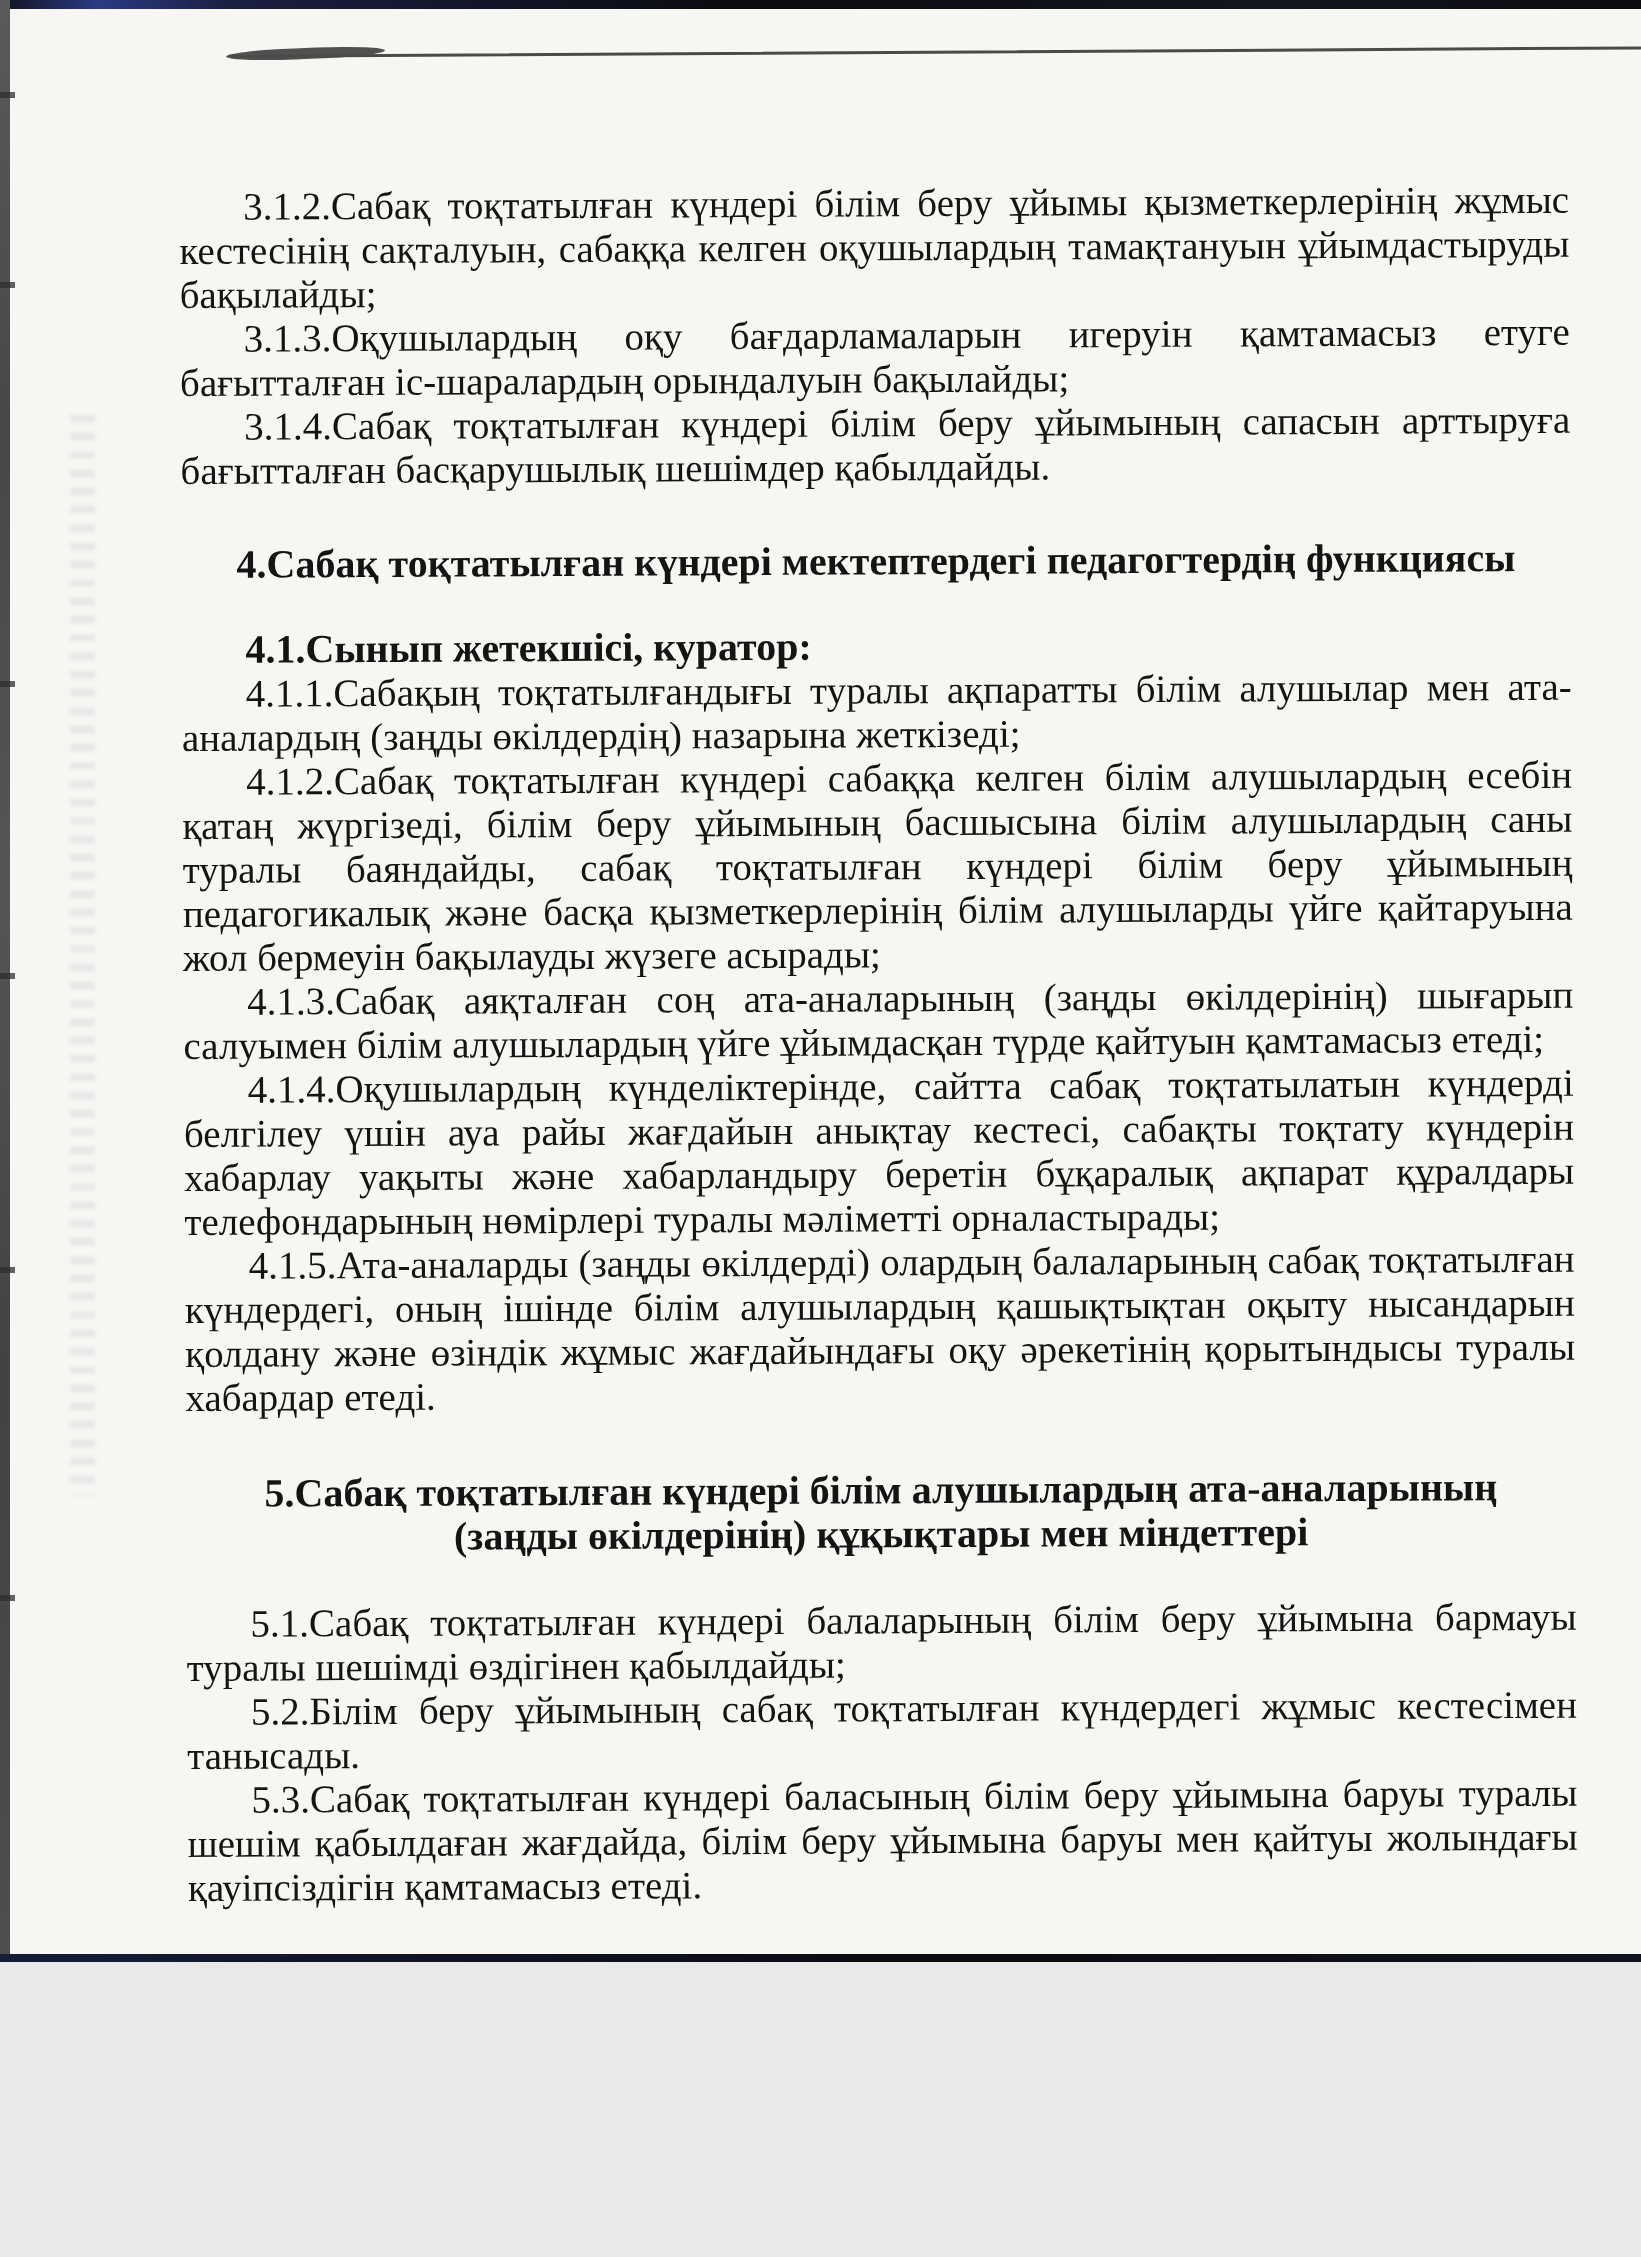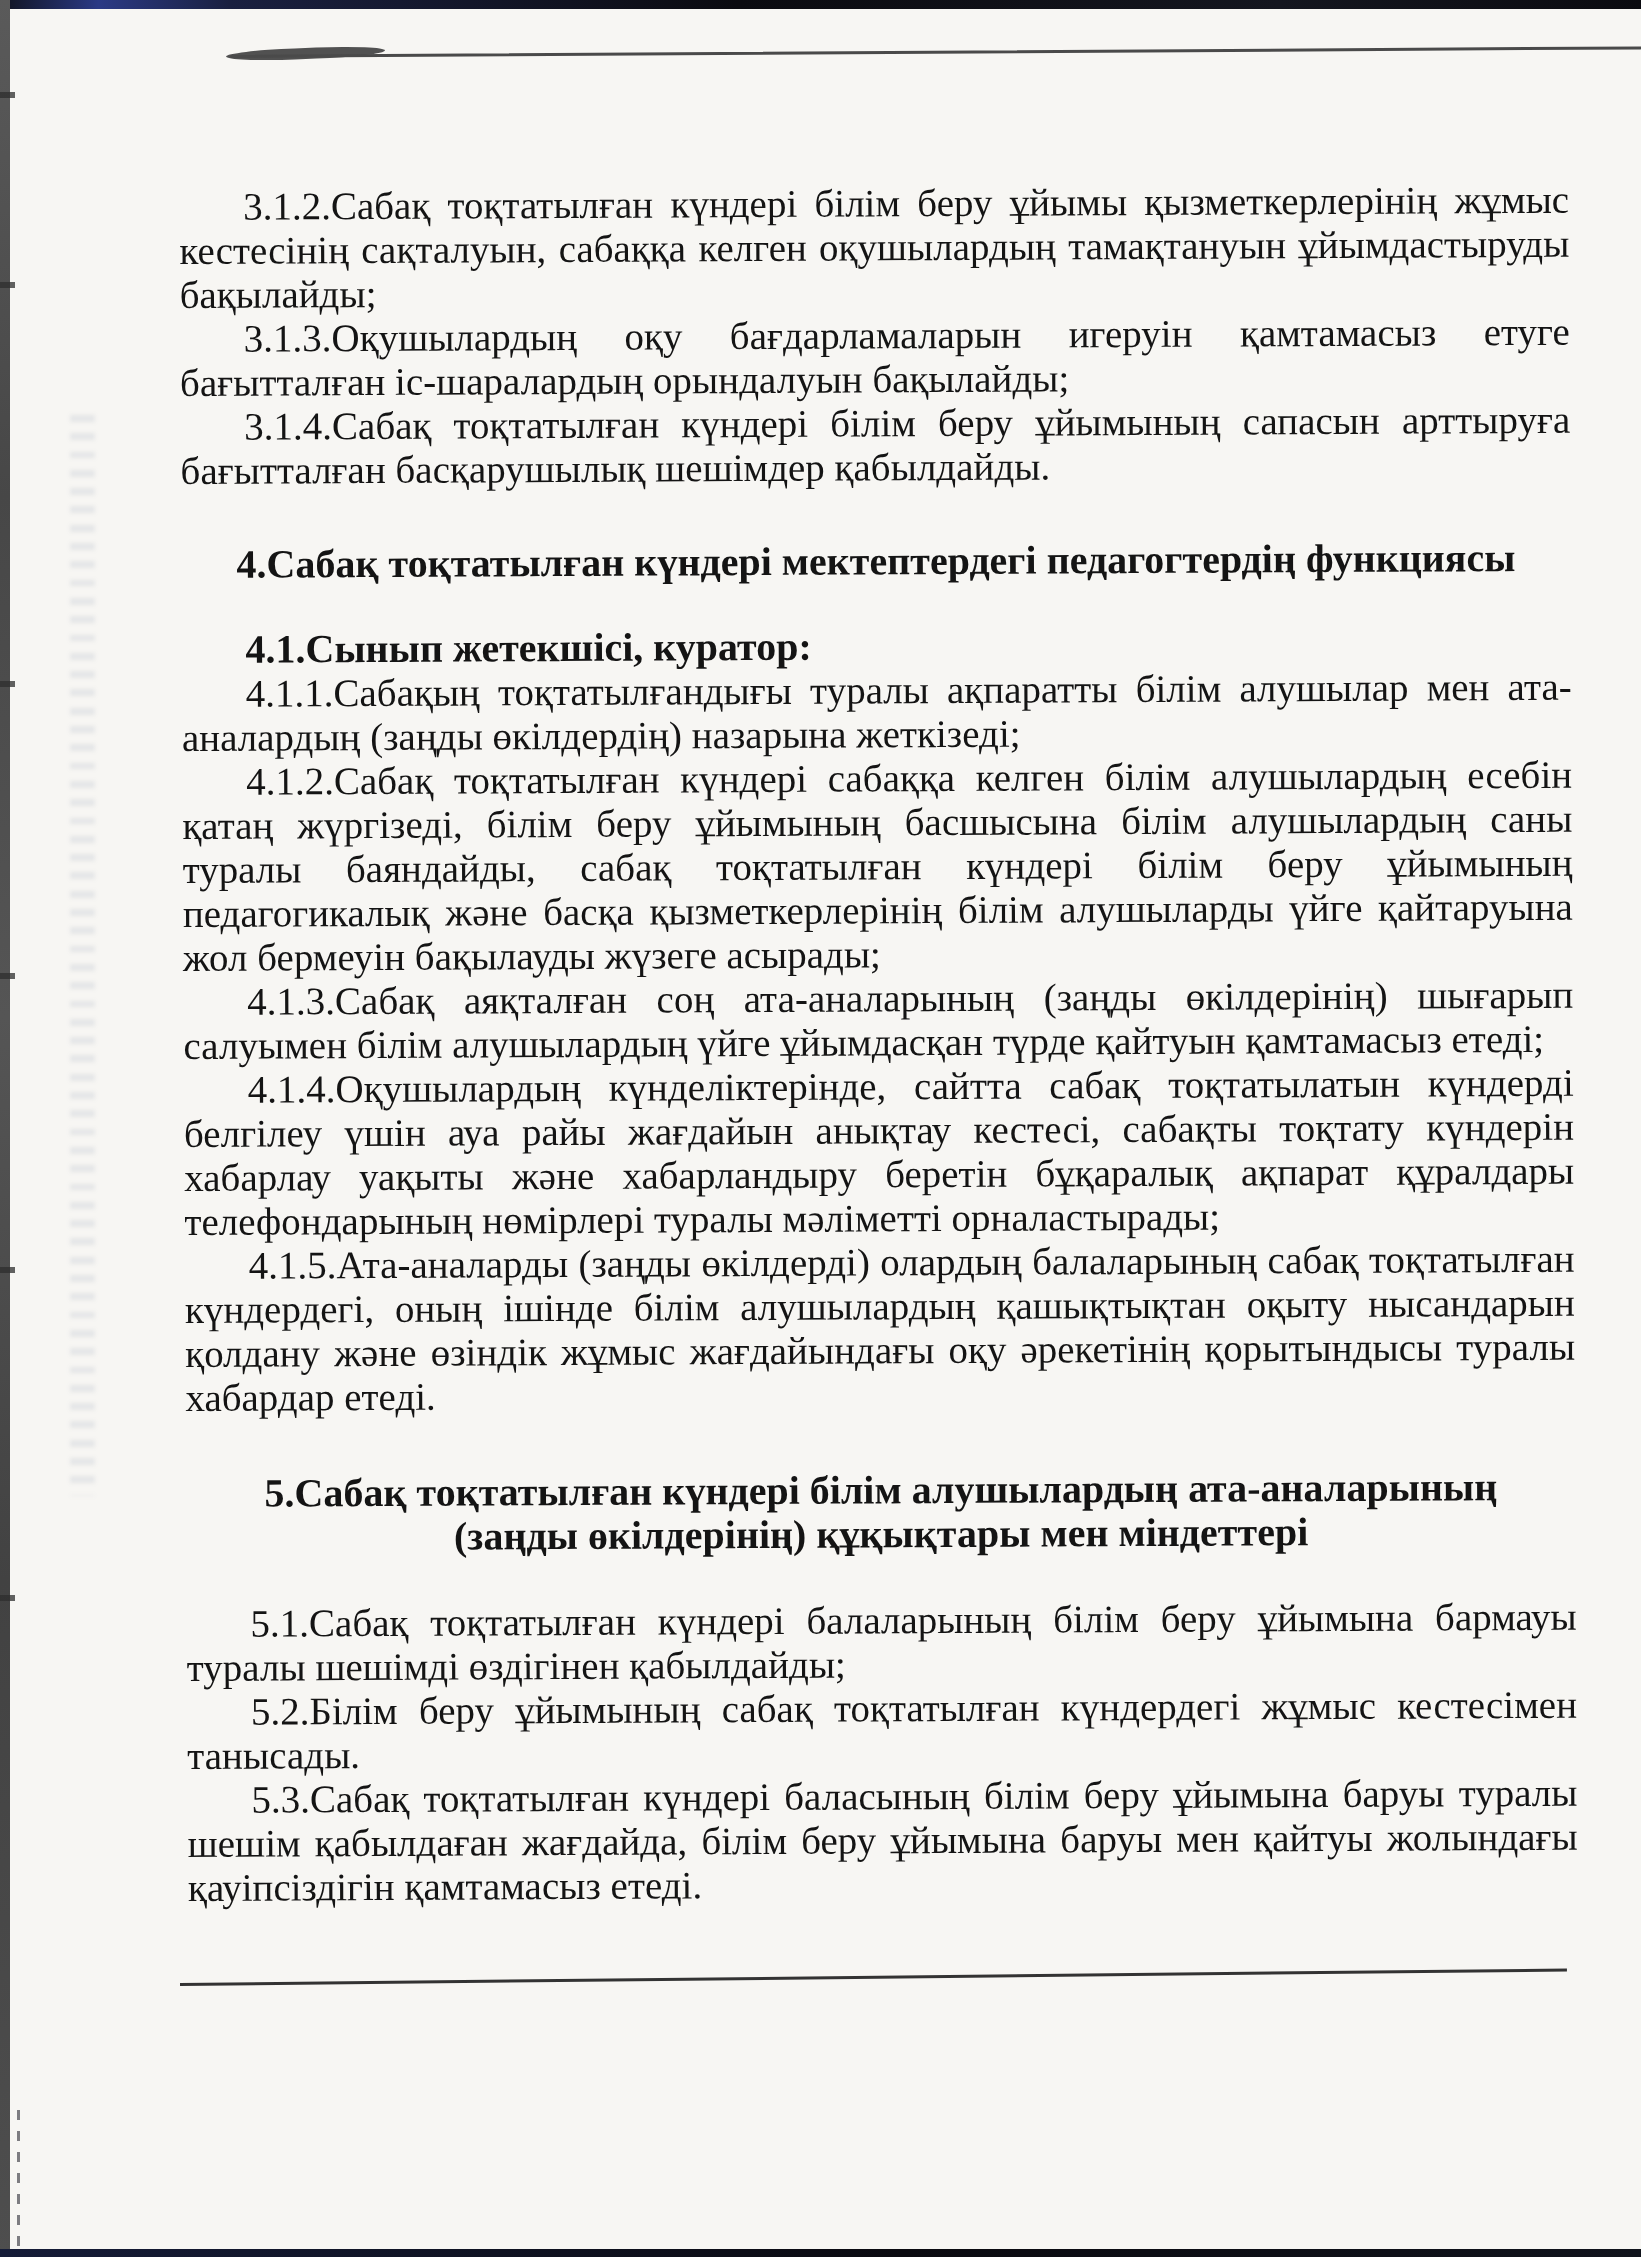--- a/index.html
+++ b/index.html
@@ -1,18 +1,18 @@
 <!DOCTYPE html>
 <html lang="kk"><head>
 <meta charset="utf-8">
 <style>
   html,body{margin:0;padding:0;background:#e9e9e9;}
   .page{
     position:relative;
-    width:1641px;height:2257px;
+    width:1641px;height:1962px;
     background:#f7f6f3;
     overflow:hidden;
     font-family:"Liberation Serif","DejaVu Serif",serif;
   }
   
   .doc{
     position:absolute;left:179px;top:185px;width:1390px;
     font-size:39px;line-height:44px;color:#141414;
     text-align:justify;
     transform:rotate(-0.3deg);

